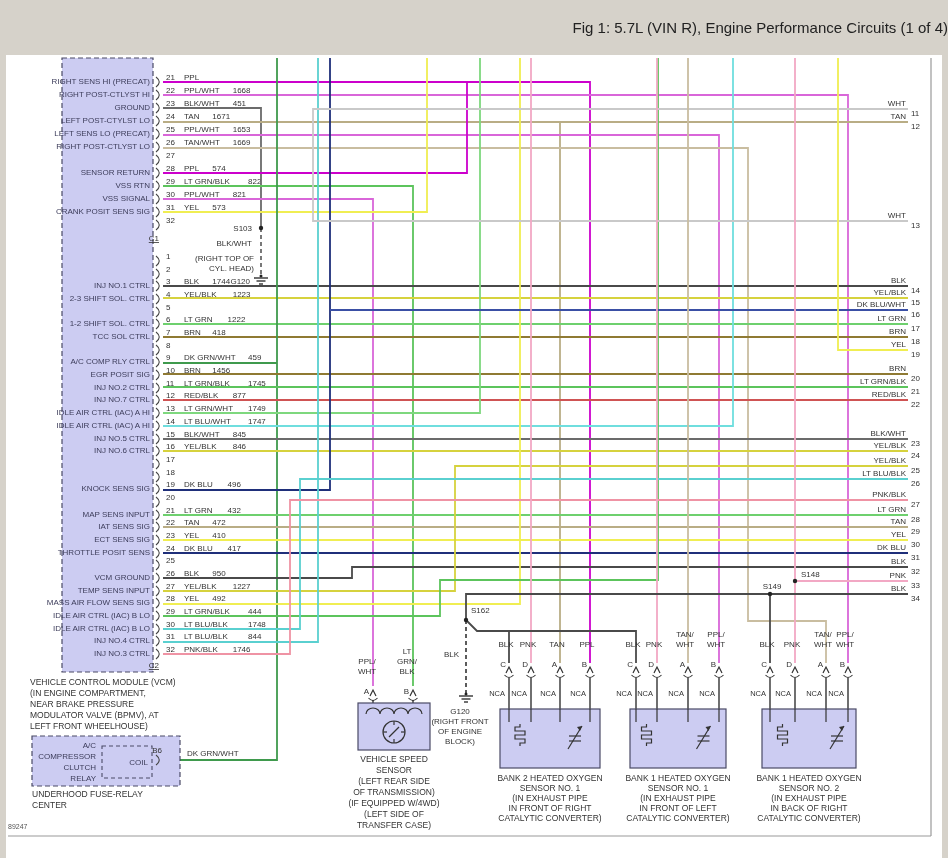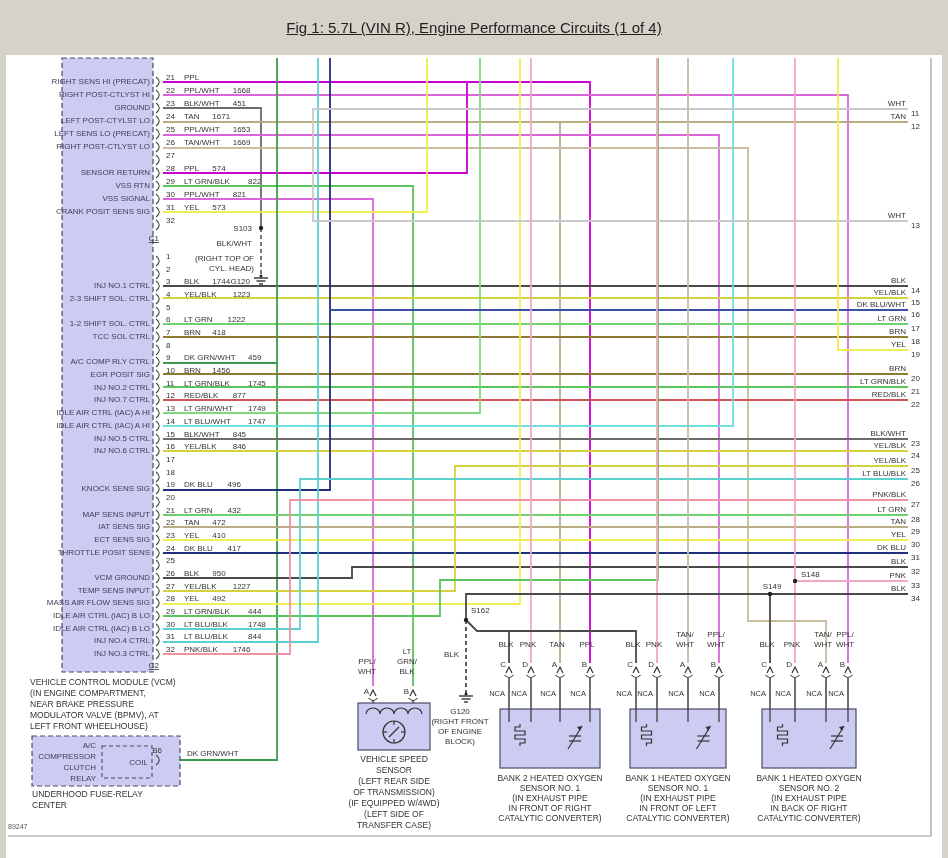--- a/index.html
+++ b/index.html
@@ -2,22 +2,22 @@
 <html><head>
 <meta charset="utf-8">
 <style>
   html,body{margin:0;padding:0;}
   body{
     width:948px;height:858px;position:relative;overflow:hidden;
     background:#d6d2ca;font-family:"Liberation Sans",sans-serif;
   }
   .titlebar{
     position:absolute;left:0;top:0;width:948px;height:55px;
-    display:flex;align-items:center;justify-content:center;
-    background:#d6d2ca;color:#222;font-size:15px;text-decoration:underline;
+    display:flex;align-items:center;justify-content:flex-end;
+    background:#d6d2ca;color:#222;font-size:15px;
   }
   #diagram{position:absolute;left:0;top:0;}
   svg text{font-family:"Liberation Sans",sans-serif;}
 </style>
 </head>
 <body>
 
 <div class="titlebar">
   <span>Fig 1: 5.7L (VIN R), Engine Performance Circuits (1 of 4)</span>
 </div>

